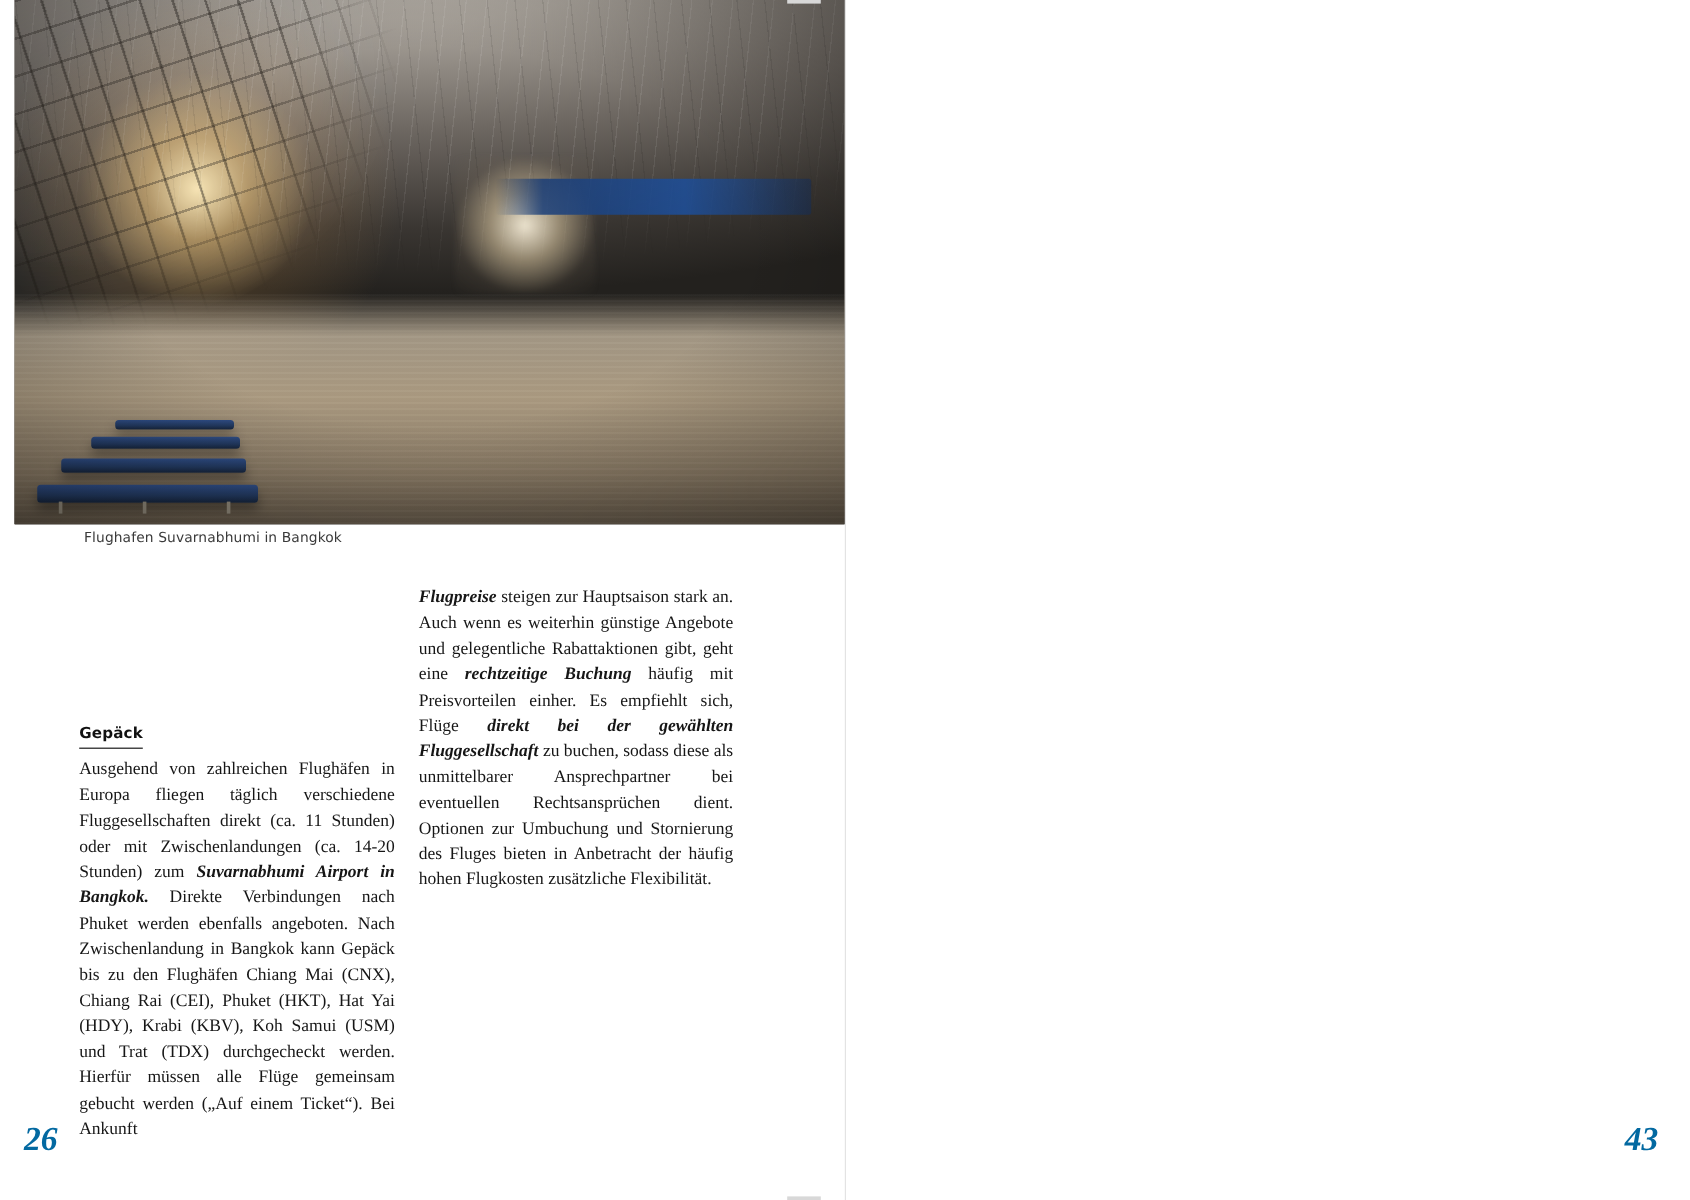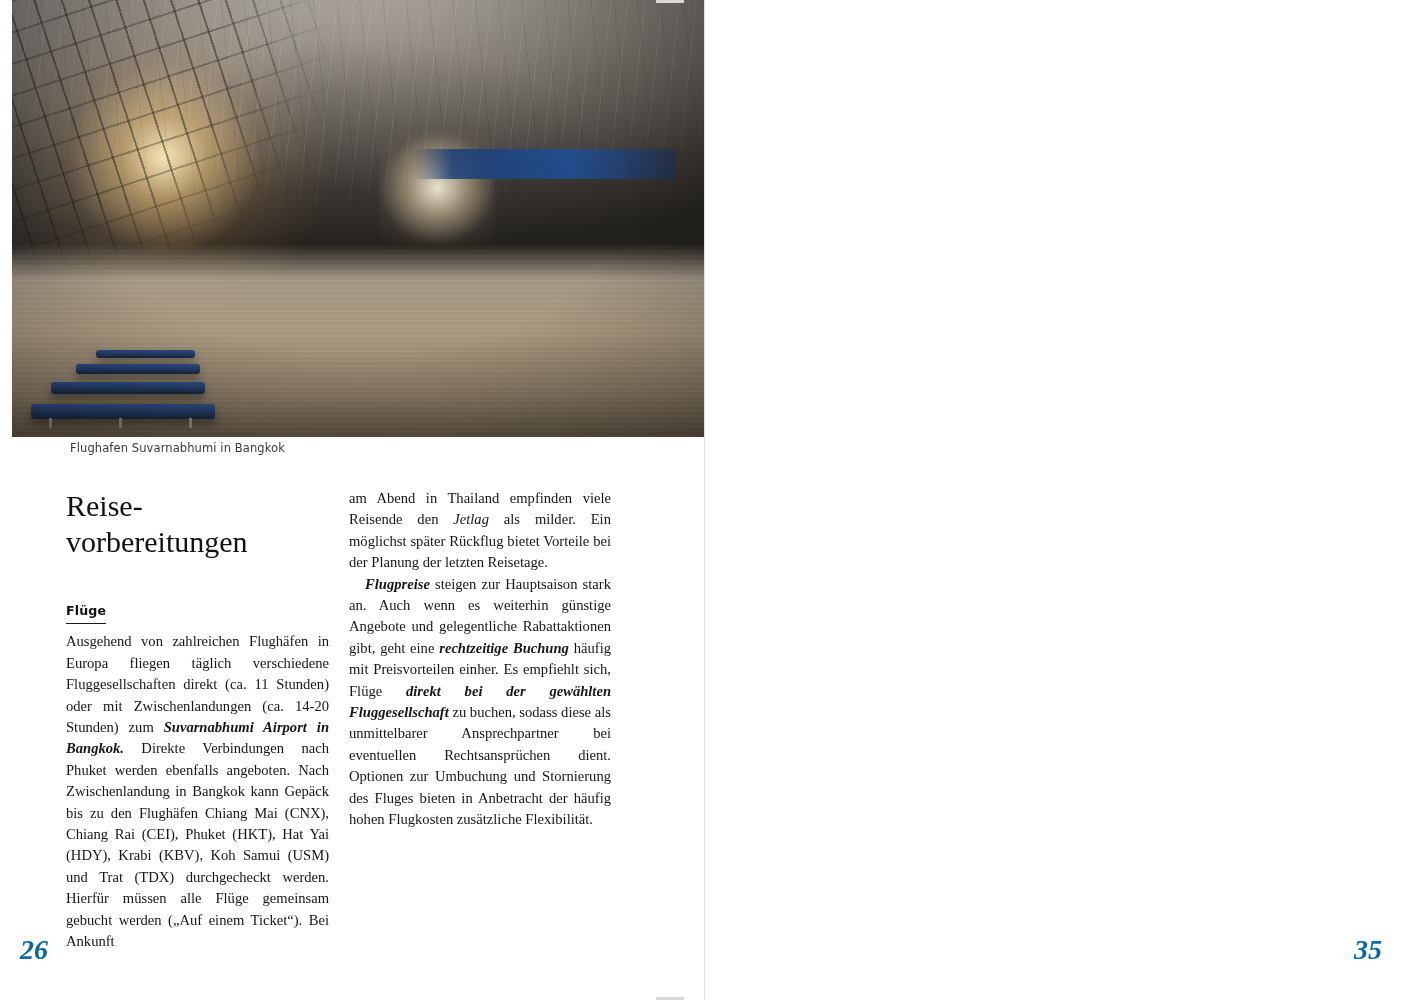--- a/index.html
+++ b/index.html
@@ -254,38 +254,36 @@
           <span class="seat-leg" style="left:10%"></span>
           <span class="seat-leg" style="left:48%"></span>
           <span class="seat-leg" style="left:86%"></span>
         </div>
       </div>
       <div class="photo-vignette"></div>
     </div>
 
     <div class="caption">Flughafen Suvarnabhumi in Bangkok</div>
 
-    <div class="headline">Reise-<br>vorbereitungen</div>
 
     <div class="col col-l1">
       <div class="subhead-wrap">
-        <span class="subhead">Flüge</span>
+        <span class="subhead">Gepäck</span>
       </div>
       <p>Ausgehend von zahlreichen Flughäfen in Europa fliegen täglich verschiedene Fluggesellschaften direkt (ca. 11 Stunden) oder mit Zwischenlandungen (ca. 14-20 Stunden) zum <span class="bi">Suvarnabhumi Airport in Bangkok.</span> Direkte Verbindungen nach Phuket werden ebenfalls angeboten. Nach Zwischenlandung in Bangkok kann Gepäck bis zu den Flughäfen Chiang Mai (CNX), Chiang Rai (CEI), Phuket (HKT), Hat Yai (HDY), Krabi (KBV), Koh Samui (USM) und Trat (TDX) durchgecheckt werden. Hierfür müssen alle Flüge gemeinsam gebucht werden („Auf einem Ticket“). Bei Ankunft</p>
     </div>
 
     <div class="col col-l2">
-      <p>am Abend in Thailand empfinden viele Reisende den <span class="it">Jetlag</span> als milder. Ein möglichst später Rückflug bietet Vorteile bei der Planung der letzten Reisetage.</p>
       <p><span class="bi">Flugpreise</span> steigen zur Hauptsaison stark an. Auch wenn es weiterhin günstige Angebote und gelegentliche Rabattaktionen gibt, geht eine <span class="bi">rechtzeitige Buchung</span> häufig mit Preisvorteilen einher. Es empfiehlt sich, Flüge <span class="bi">direkt bei der gewählten Fluggesellschaft</span> zu buchen, sodass diese als unmittelbarer Ansprechpartner bei eventuellen Rechtsansprüchen dient. Optionen zur Umbuchung und Stornierung des Fluges bieten in Anbetracht der häufig hohen Flugkosten zusätzliche Flexibilität.</p>
     </div>
 
     <div class="folio folio-left">26</div>
   </div>
 
   <div class="page page-right">
 
-    <div class="folio folio-right">35</div>
+    <div class="folio folio-right">43</div>
   </div>
 
   <div class="gutter"></div>
   <div class="crop-mark crop-top"></div>
   <div class="crop-mark crop-bottom"></div>
 </div>
 
 </body></html>

